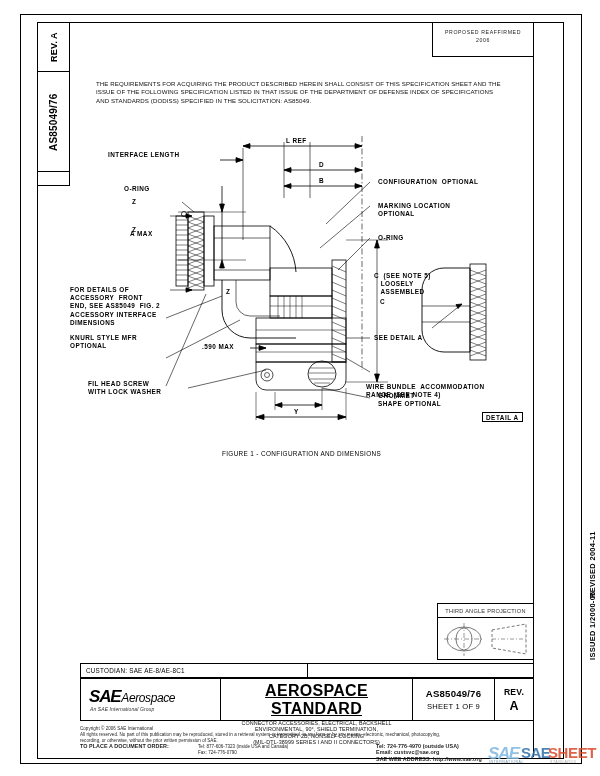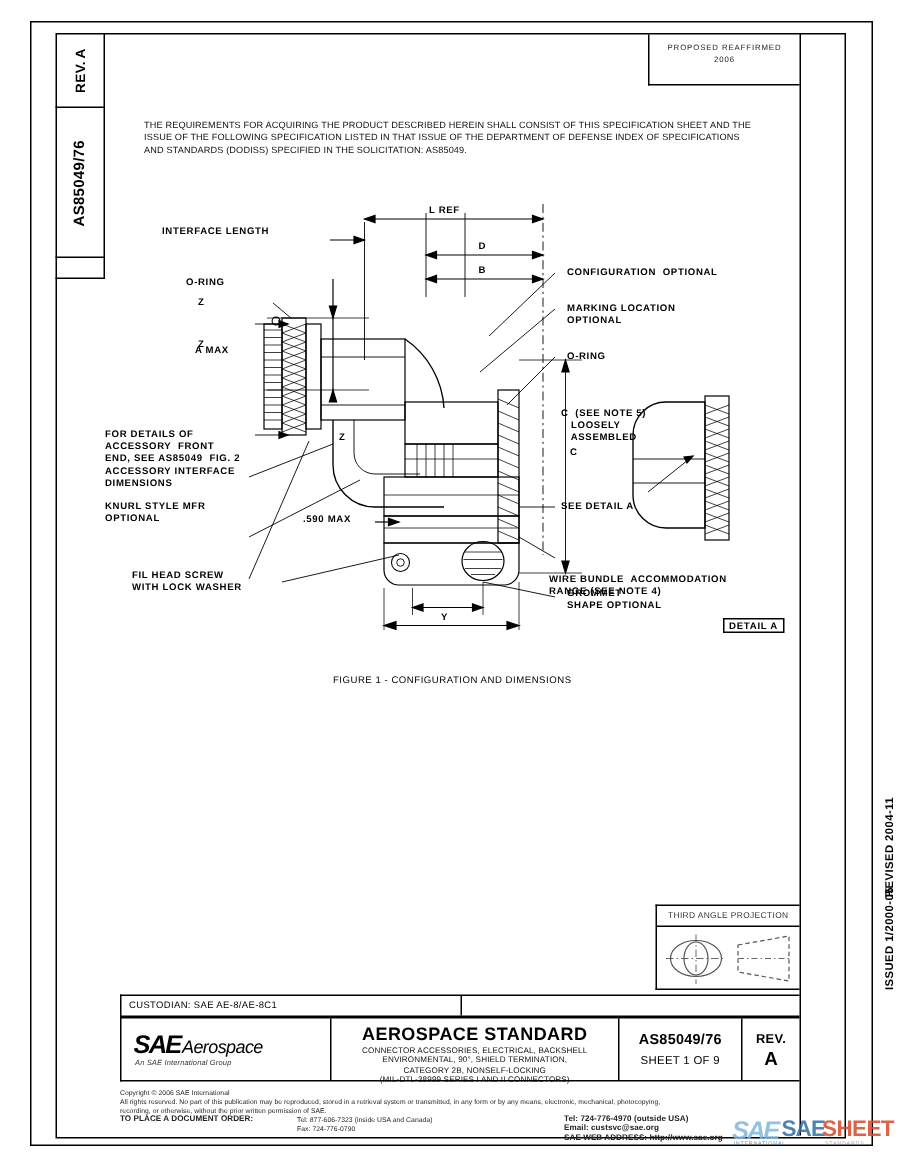--- a/index.html
+++ b/index.html
@@ -252,23 +252,24 @@
     letter-spacing: .1px;
   }
   .tb-title {
     width: 192px;
     border-right: 1px solid #000;
     box-sizing: border-box;
     text-align: center;
     padding-top: 3px;
   }
   .tb-title-main {
-    font-size: 12px;
+    font-size: 16px;
     font-weight: bold;
     letter-spacing: .3px;
+    text-decoration: underline;
   }
   .tb-title-sub {
     font-size: 5.4px;
     line-height: 6.6px;
     letter-spacing: .1px;
     margin-top: 1.5px;
     color:#111;
   }
   .tb-doc {
     width: 82px;

